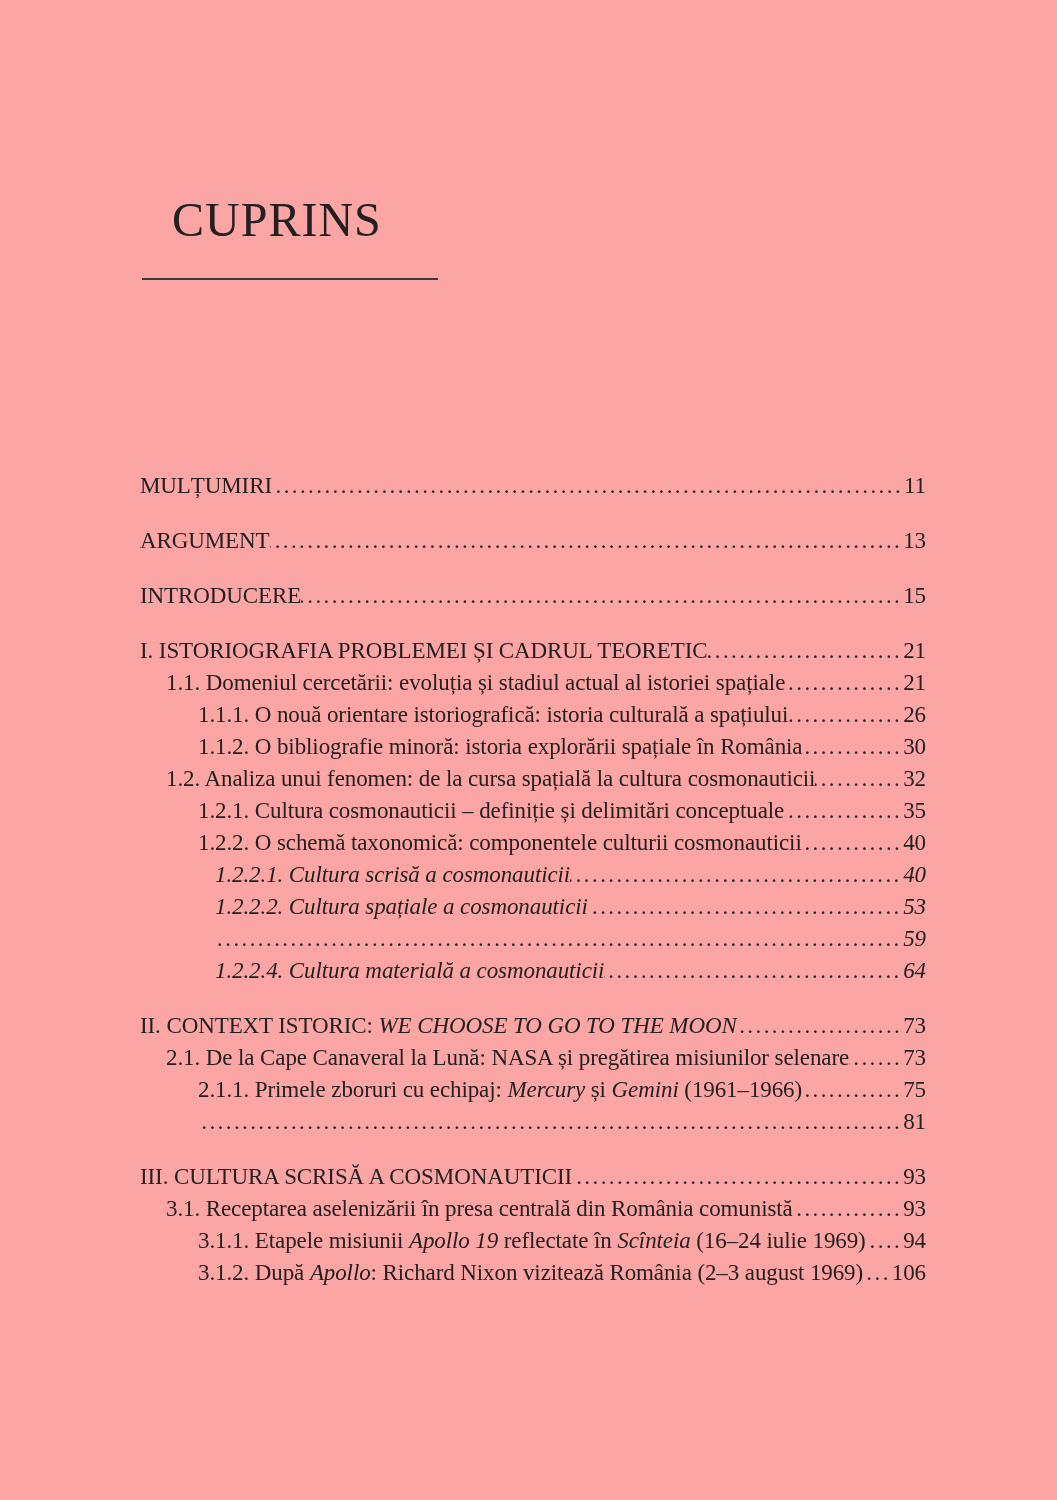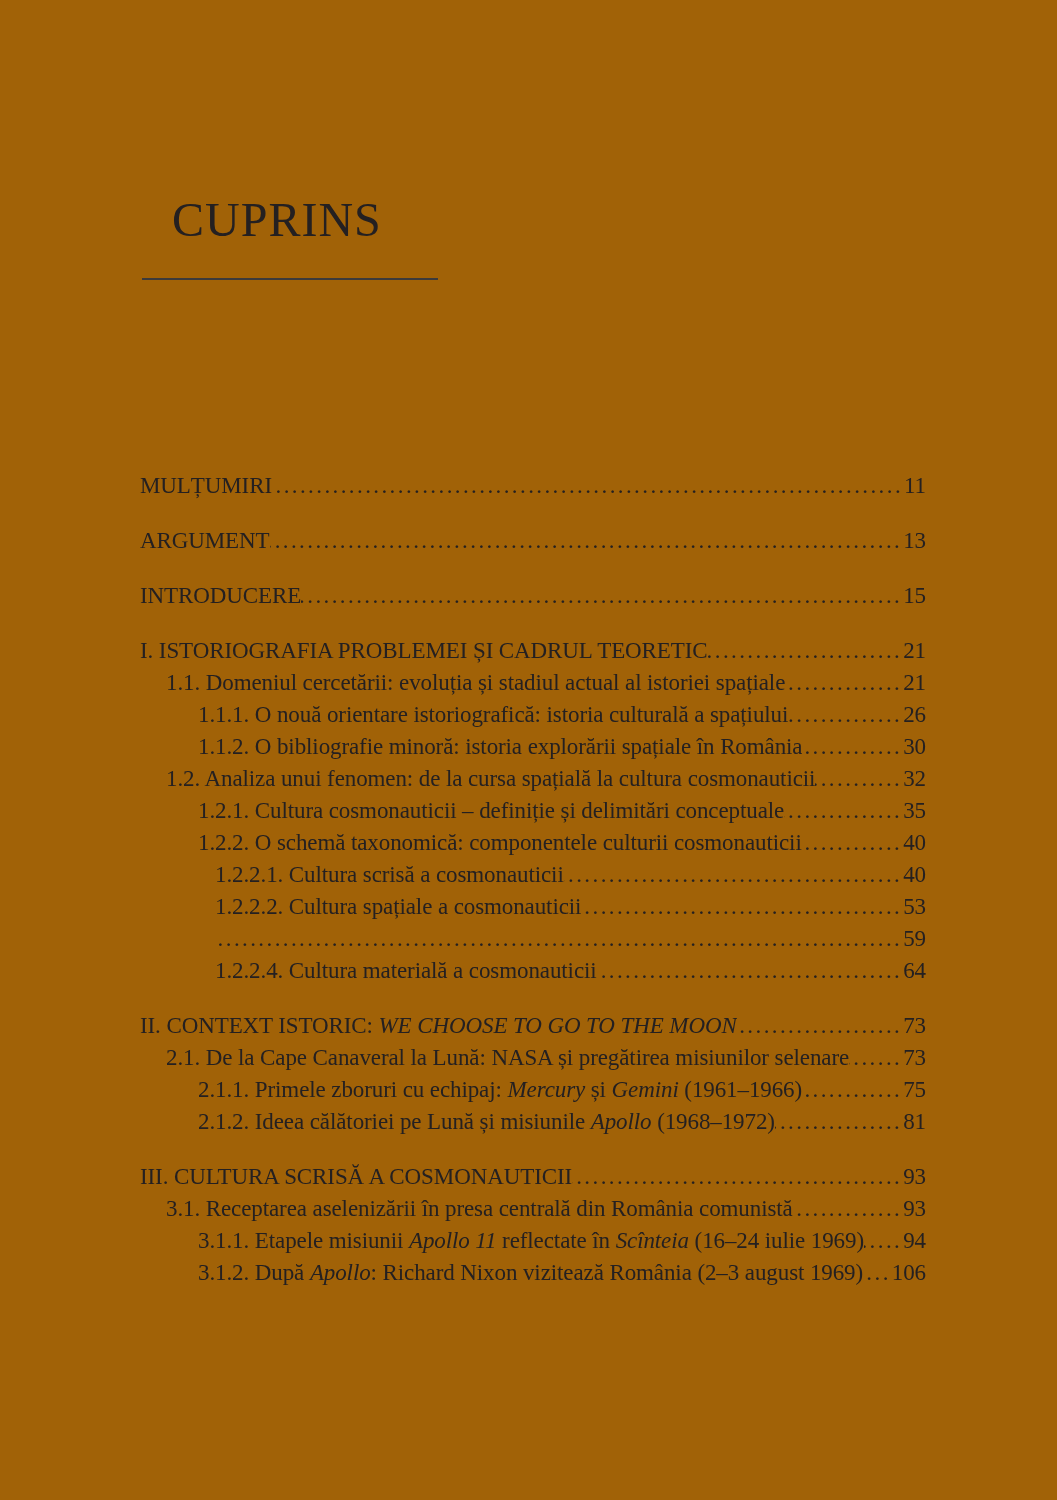--- a/index.html
+++ b/index.html
@@ -7,21 +7,21 @@
   body {
     width: 1057px; height: 1500px;
     background: #ffffff;
     font-family: "Liberation Serif", "DejaVu Serif", serif;
     color: #242021;
     -webkit-font-smoothing: antialiased;
   }
   .page {
     position: relative;
     width: 1057px; height: 1500px;
-    background: #a16207;
+    background: #fca5a5;
     overflow: hidden;
   }
   .title {
     position: absolute;
     left: 172px; top: 196px;
     margin: 0;
     font-size: 48px;
     font-weight: normal;
     letter-spacing: 1px;
     line-height: 48px;
@@ -43,21 +43,21 @@
   .entry {
     display: flex;
     align-items: baseline;
     line-height: 32px;
     white-space: nowrap;
   }
   .entry.major { margin-top: 23px; }
   .toc .entry:first-child { margin-top: 0; }
   .level-1 { padding-left: 26px; text-align: right; }
   .level-2 { padding-left: 58px; }
-  .level-3 { padding-left: 75px; }
+  .level-3 { padding-left: 75px; font-style: italic; }
   .text { flex: 0 1 auto; min-width: 0; overflow: hidden; }
   .it { font-style: italic; }
   .leader {
     flex: 1 1 0;
     min-width: 6px;
     overflow: hidden;
     direction: rtl;
     padding: 0 1px;
   }
   .leader::after {
@@ -151,36 +151,35 @@
         <span class="text"><span>2.1. De la Cape Canaveral la Lună: NASA și pregătirea misiunilor selenare</span></span>
         <span class="leader"></span>
         <span class="pagenum">73</span>
       </div>
       <div class="entry level-2">
         <span class="text"><span>2.1.1. Primele zboruri cu echipaj: </span><span class="it">Mercury</span><span> și </span><span class="it">Gemini</span><span> (1961–1966)</span></span>
         <span class="leader"></span>
         <span class="pagenum">75</span>
       </div>
       <div class="entry level-2">
-        <span class="text"><span>2.1.2. Ideea călătoriei pe Lună și misiunile </span><span class="it">Apollo</span><span> (1968–1972)</span></span>
         <span class="leader"></span>
         <span class="pagenum">81</span>
       </div>
       <div class="entry level-0 major">
         <span class="text"><span>III. CULTURA SCRISĂ A COSMONAUTICII</span></span>
         <span class="leader"></span>
         <span class="pagenum">93</span>
       </div>
       <div class="entry level-1">
         <span class="text"><span>3.1. Receptarea aselenizării în presa centrală din România comunistă</span></span>
         <span class="leader"></span>
         <span class="pagenum">93</span>
       </div>
       <div class="entry level-2">
-        <span class="text"><span>3.1.1. Etapele misiunii </span><span class="it">Apollo 11</span><span> reflectate în </span><span class="it">Scînteia</span><span> (16–24 iulie 1969)</span></span>
+        <span class="text"><span>3.1.1. Etapele misiunii </span><span class="it">Apollo 19</span><span> reflectate în </span><span class="it">Scînteia</span><span> (16–24 iulie 1969)</span></span>
         <span class="leader"></span>
         <span class="pagenum">94</span>
       </div>
       <div class="entry level-2">
         <span class="text"><span>3.1.2. După </span><span class="it">Apollo</span><span>: Richard Nixon vizitează România (2–3 august 1969)</span></span>
         <span class="leader"></span>
         <span class="pagenum">106</span>
       </div>
     </div>
 </div>

